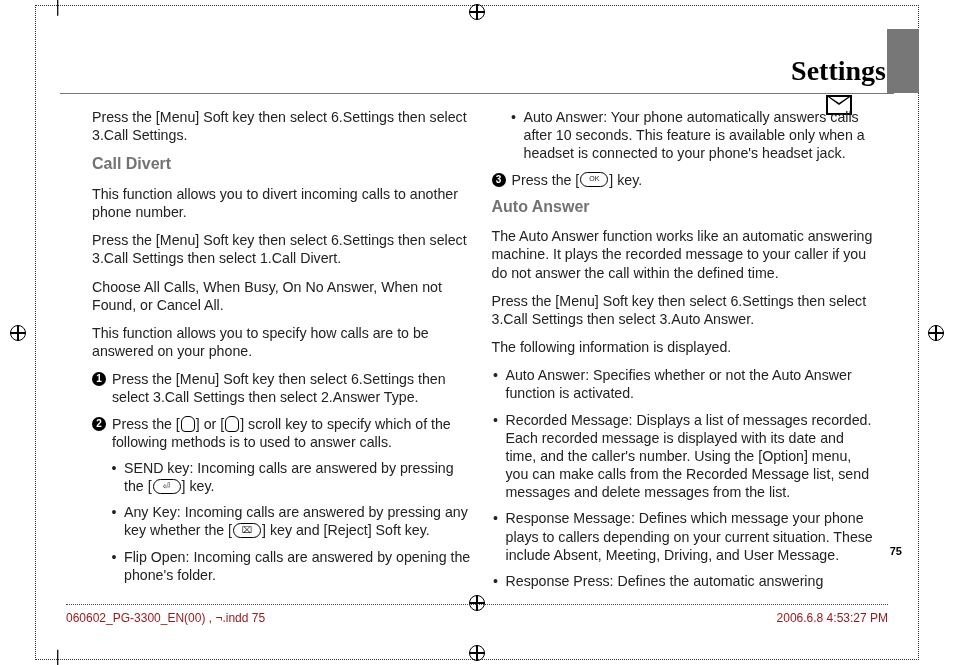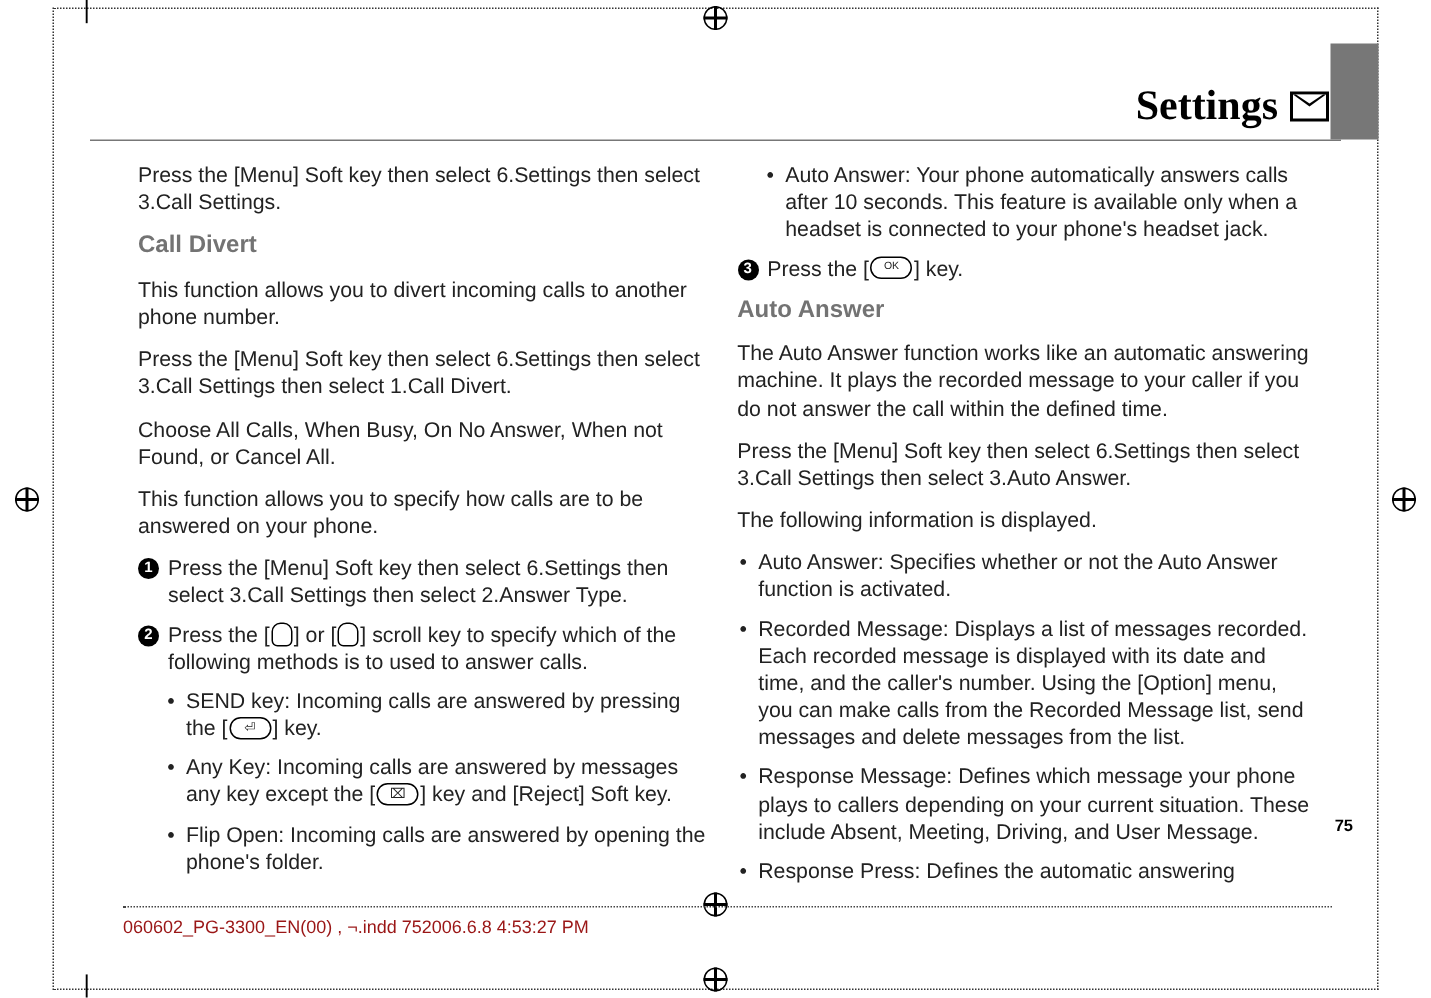--- a/index.html
+++ b/index.html
@@ -19,21 +19,21 @@
   .cropmark{position:absolute;font-size:18px;color:#000;user-select:none}
   .reg{position:absolute;width:16px;height:16px}
   .reg::before,.reg::after{content:"";position:absolute;background:#000}
   .reg::before{left:7px;top:0;width:2px;height:16px}
   .reg::after{top:7px;left:0;height:2px;width:16px}
   .regc{position:absolute;width:16px;height:16px;border:1px solid #000;border-radius:50%;box-sizing:border-box;left:0;top:0}
 
   
   .header{
     position:absolute;top:55px;right:68px;
-    display:flex;align-items:center;gap:8px;
+    display:flex;align-items:center;gap:8px;flex-direction:column;
   }
   .header .title{
     font-family:"Times New Roman",serif;
     font-weight:bold;font-size:28px;color:#000;
   }
   .header .msgicon{
     width:22px;height:16px;border:2px solid #000;position:relative;
   }
   .header .msgicon::before{
     content:"";position:absolute;left:0;top:0;
@@ -82,22 +82,22 @@
     display:inline-block;width:12px;height:14px;border:1px solid #000;
     border-radius:6px 6px 4px 4px;vertical-align:middle;margin:0 1px;position:relative;top:-1px;
   }
 
   .pagenum{
     position:absolute;right:52px;bottom:108px;font-size:11px;font-weight:bold;color:#000;
   }
   .footer{
     position:absolute;left:66px;right:66px;bottom:40px;
     border-top:1px dotted #444;padding-top:6px;
-    display:flex;justify-content:flex-start;
-    font-size:12px;color:#9a1616;margin-left:16px;
+    display:flex;justify-content:space-between;
+    font-size:12px;color:#9a1616;
   }
 </style>
 </head>
 <body>
 
 <div class="frame"></div>
 
 <div class="reg" style="left:469px;top:4px">
     <div class="regc"></div>
   </div>
@@ -148,21 +148,21 @@
 
     <div class="bul indent">
       <span class="dot">•</span>
       <span class="t">
         <span>SEND key: Incoming calls are answered by pressing the [</span><span class="keyOval">⏎</span><span>] key.</span>
       </span>
     </div>
     <div class="bul indent">
       <span class="dot">•</span>
       <span class="t">
-        <span>Any Key: Incoming calls are answered by messages any key except the [</span><span class="keyOval">⌧</span><span>] key and [Reject] Soft key.</span>
+        <span>Any Key: Incoming calls are answered by pressing any key whether the [</span><span class="keyOval">⌧</span><span>] key and [Reject] Soft key.</span>
       </span>
     </div>
     <div class="bul indent">
       <span class="dot">•</span>
       <span class="t">Flip Open: Incoming calls are answered by opening the phone's folder.</span>
     </div>
   </div>
 
   <div class="col">
     <div class="bul indent">

